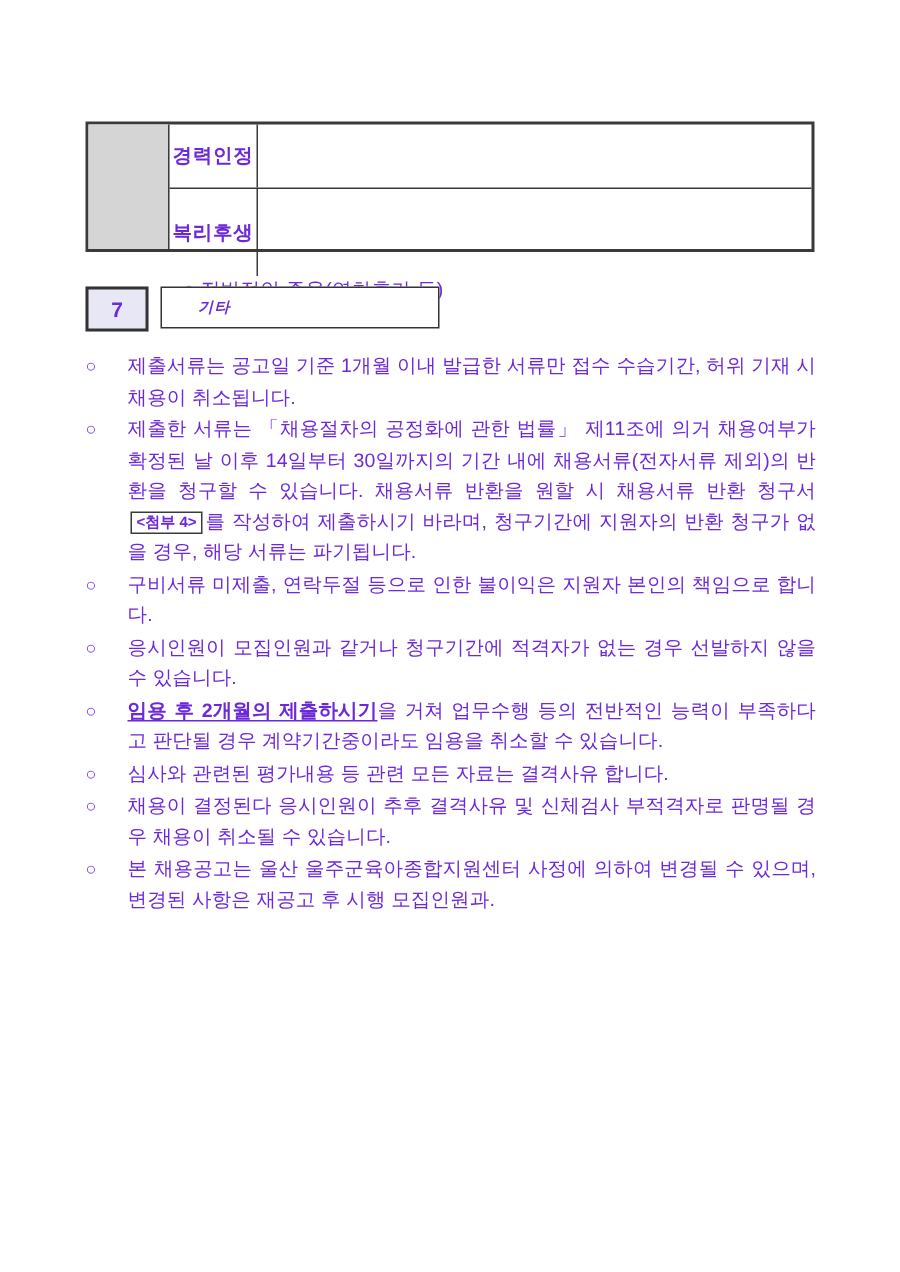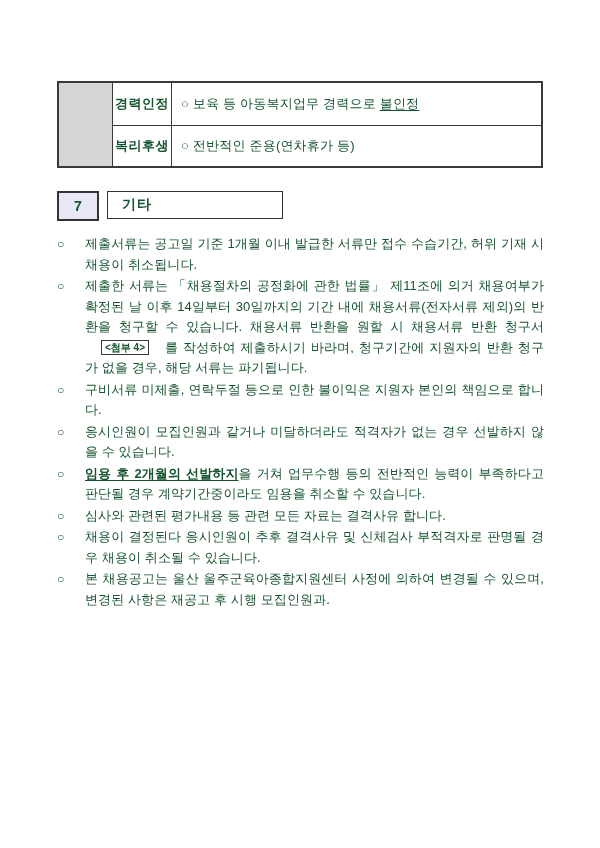--- a/index.html
+++ b/index.html
@@ -2,41 +2,41 @@
 <html><head>
 <meta charset="utf-8">
 <style>
   html,body { margin:0; padding:0; background:#888; }
   .page {
     position:relative;
     width:600px; height:848px;
     margin:0 auto;
     background:#ffffff;
     font-family:"Liberation Sans","DejaVu Sans",sans-serif;
-    color:#14532d;
+    color:#6d28d9;
     overflow:hidden;
   }
 
   
   .doc-table {
     position:absolute; left:57px; top:81px; width:486px;
     display:flex;
     border:2px solid #3a3a3a;
     box-sizing:border-box;
     background:#ffffff;
   }
   .spanner-cell {
     width:53px; flex:0 0 53px;
     background:#d5d5d5;
     border-right:1.5px solid #3a3a3a;
   }
   .table-rows { flex:1; display:flex; flex-direction:column; }
   .trow { display:flex; }
   .trow.first { border-bottom:1.5px solid #3a3a3a; height:42px; }
-  .trow.second { height:40px; }
+  .trow.second { height:40px;flex-direction:column; }
   .tlabel {
     width:58px; flex:0 0 58px;
     border-right:1.5px solid #3a3a3a;
     display:flex; align-items:center; justify-content:center;
     font-weight:bold; font-size:13px; letter-spacing:0.5px;
   }
   .tcontent {
     flex:1; display:flex; align-items:center;
     padding-left:9px; font-size:13px; letter-spacing:0.2px;
   }
@@ -51,22 +51,22 @@
     box-sizing:content-box;
     display:flex; align-items:center; justify-content:center;
     font-weight:bold; font-size:14px;
   }
   .sec-title {
     margin-left:8px;
     width:160px; height:26px;
     background:#ffffff;
     border:1.5px solid #333333;
     display:flex; align-items:center;
-    padding-left:14px;
-    font-weight:bold; font-size:14px; letter-spacing:1px;
+    padding-left:24px;
+    font-weight:bold; font-size:10px; letter-spacing:1px;font-style:italic;
   }
 
   
   .bullets {
     position:absolute; left:57px; top:234px; width:487px;
     font-size:13px; line-height:20.5px; letter-spacing:0.1px;
   }
   .bitem { display:flex; margin-bottom:1px; }
   .bmark { flex:0 0 28px; width:28px; font-size:12px; }
   .btext { flex:1; text-align:justify; text-align-last:left; }
@@ -74,41 +74,36 @@
     font-weight:bold;
     text-decoration:underline;
     text-underline-offset:2px;
   }
   .attach-box {
     display:inline-block;
     border:1.5px solid #3a3a3a;
     font-size:10px; font-weight:bold;
     line-height:13px;
     padding:0 3px;
-    margin:0 16px;
+    margin:0 2px;
     vertical-align:1px;
     letter-spacing:0;
   }
   .sub-line { text-align:left; }
 </style>
 </head>
 <body>
 
 <div class="page">
 
   <div class="doc-table">
     <div class="spanner-cell"></div>
     <div class="table-rows">
       <div class="trow first">
         <div class="tlabel">경력인정</div>
-        <div class="tcontent">
-          <span>
-            <span>○ 보육 등 아동복지업무 경력으로 </span><span class="u">불인정</span>
-          </span>
-        </div>
       </div>
       <div class="trow second">
         <div class="tlabel">복리후생</div>
         <div class="tcontent">
           <span>○ 전반적인 준용(연차휴가 등)</span>
         </div>
       </div>
     </div>
   </div>
 
@@ -131,27 +126,27 @@
       </div>
     </div>
 
     <div class="bitem">
       <span class="bmark">○</span>
       <div class="btext">구비서류 미제출, 연락두절 등으로 인한 불이익은 지원자 본인의 책임으로 합니다.</div>
     </div>
 
     <div class="bitem">
       <span class="bmark">○</span>
-      <div class="btext">응시인원이 모집인원과 같거나 미달하더라도 적격자가 없는 경우 선발하지 않을 수 있습니다.</div>
+      <div class="btext">응시인원이 모집인원과 같거나 청구기간에 적격자가 없는 경우 선발하지 않을 수 있습니다.</div>
     </div>
 
     <div class="bitem">
       <span class="bmark">○</span>
       <div class="btext">
-        <span class="bold-underline">임용 후 2개월의 선발하지</span><span>을 거쳐 업무수행 등의 전반적인 능력이 부족하다고 판단될 경우 계약기간중이라도 임용을 취소할 수 있습니다.</span>
+        <span class="bold-underline">임용 후 2개월의 제출하시기</span><span>을 거쳐 업무수행 등의 전반적인 능력이 부족하다고 판단될 경우 계약기간중이라도 임용을 취소할 수 있습니다.</span>
       </div>
     </div>
 
     <div class="bitem">
       <span class="bmark">○</span>
       <div class="btext">심사와 관련된 평가내용 등 관련 모든 자료는 결격사유 합니다.</div>
     </div>
 
     <div class="bitem">
       <span class="bmark">○</span>

